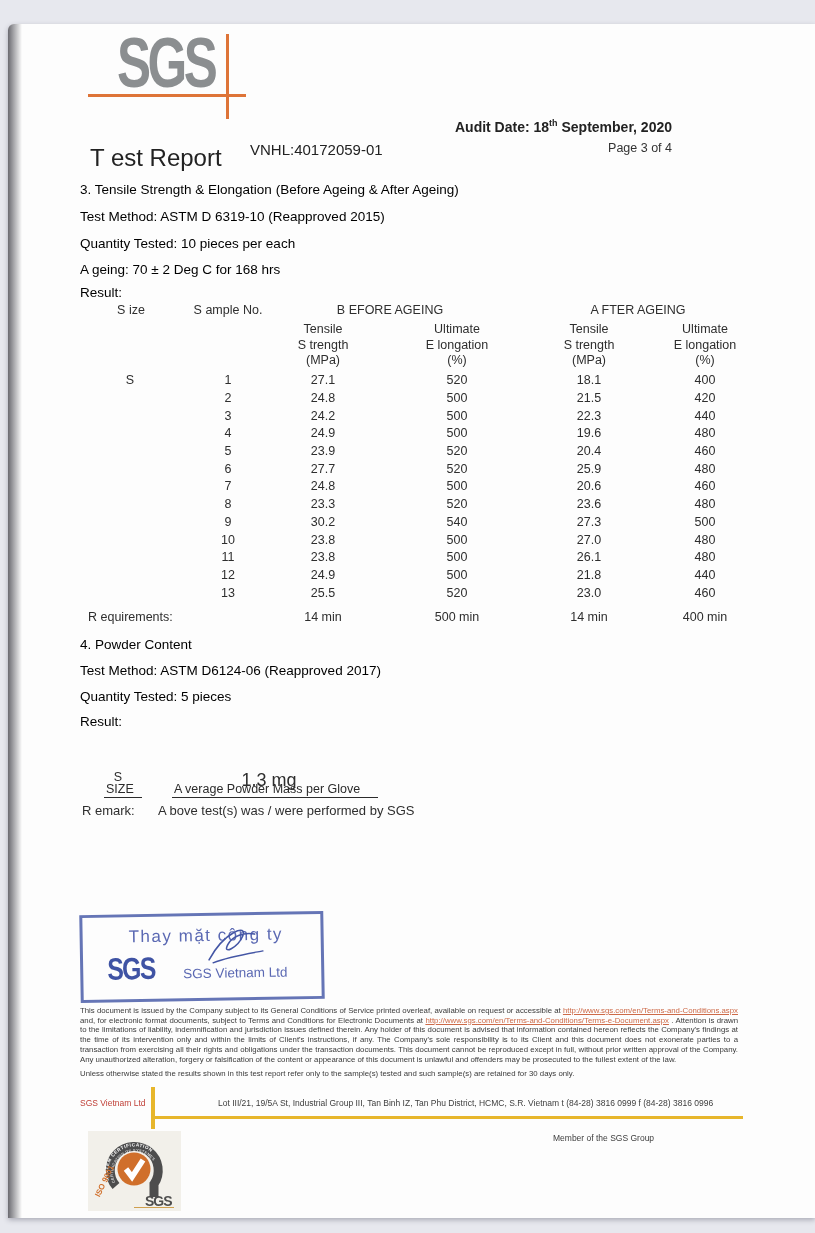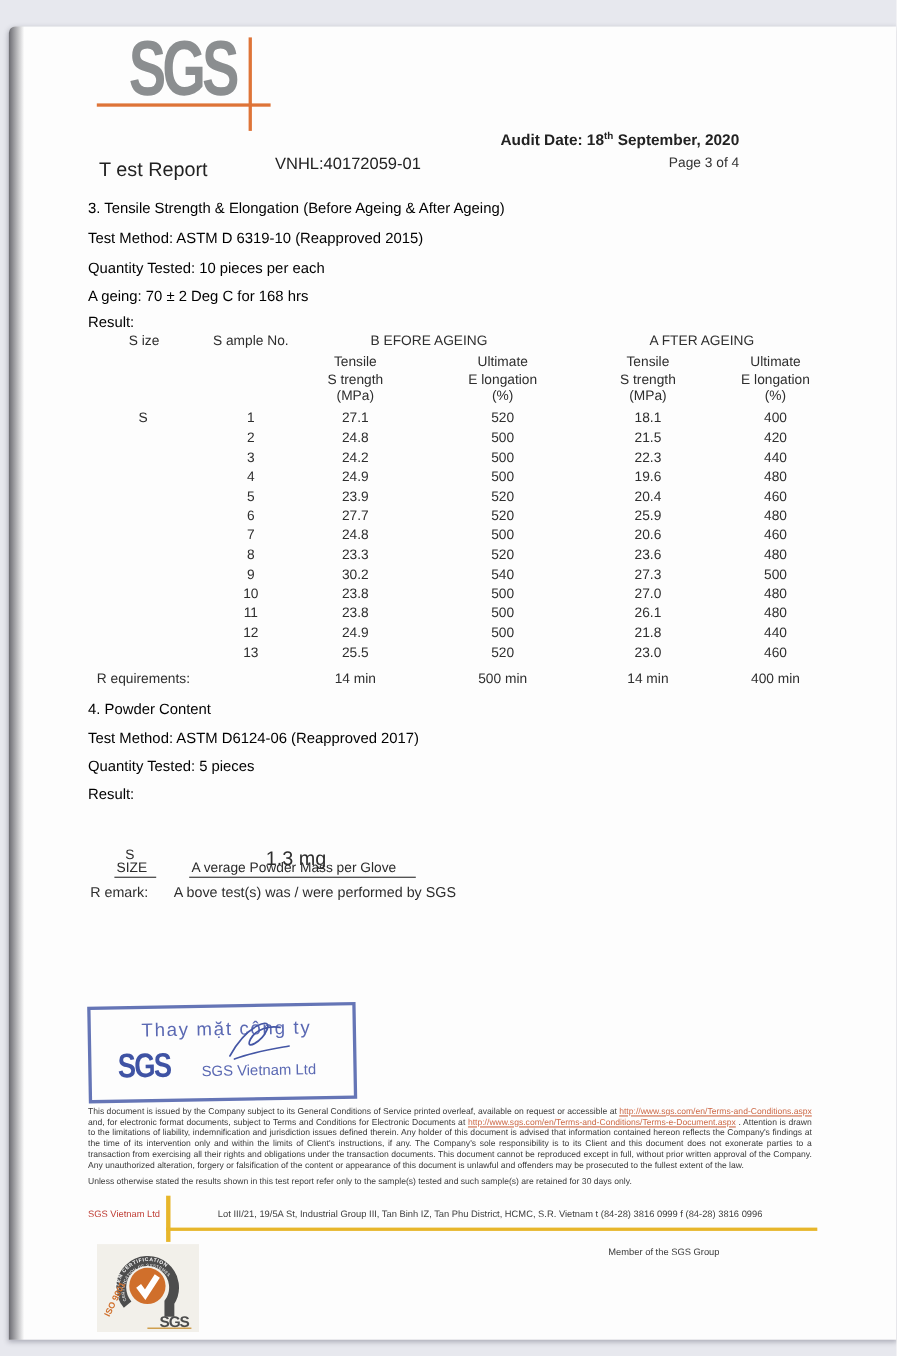--- a/index.html
+++ b/index.html
@@ -10,21 +10,21 @@
   .abs{position:absolute;}
   
   .logo-text{left:117px;top:33px;font-size:71px;font-weight:800;color:#8b8e90;letter-spacing:-5px;line-height:60px;transform:scaleX(.72);transform-origin:0 50%;}
   .logo-hline{left:88px;top:94px;width:158px;height:3px;background:#de7438;}
   .logo-vline{left:226px;top:34px;width:3px;height:85px;background:#de7438;}
   
   .audit-block{left:410px;top:118px;width:262px;text-align:right;}
   .audit-date{font-size:14px;font-weight:bold;color:#222;}
   .audit-date sup{font-size:9px;}
   .page-num{font-size:12.5px;margin-top:6px;color:#333;}
-  .report-title{left:90px;top:144px;font-size:18px;color:#222;}
+  .report-title{left:90px;top:144px;font-size:24px;color:#222;}
   .report-no{left:250px;top:141px;font-size:15px;color:#222;}
   
   .bline{left:80px;font-size:13.5px;color:#000000;}
   
   .tbl{left:80px;top:303px;width:700px;}
   .tgrid{display:grid;grid-template-columns:100px 96px 94px 174px 90px 142px;}
   .tgrid > div{text-align:center;font-size:12.5px;}
   .grp-row{position:relative;height:19px;}
   .grp-row span{position:absolute;display:block;text-align:center;font-size:12.5px;}
   .sub-row > div{line-height:15.5px;text-align:center;}
@@ -40,21 +40,21 @@
   .stamp-co{position:absolute;left:100px;top:50px;font-size:13.5px;color:#5b69b3;}
   .stamp-sig{position:absolute;left:112px;top:8px;}
   
   .legal{left:80px;top:1006px;width:658px;font-size:7.8px;line-height:9.7px;text-align:justify;color:#3a3a3a;}
   .legal .p2{margin-top:5px;text-align:left;}
   .lnk{color:#cd6a48;text-decoration:underline;}
   
   .f-company{left:80px;top:1098px;font-size:8.5px;color:#c04038;}
   .f-vline{left:151px;top:1087px;width:4px;height:42px;background:#e7b62b;}
   .f-hline{left:151px;top:1116px;width:592px;height:3px;background:#e7b62b;}
-  .f-address{left:198px;top:1098px;font-size:8.5px;color:#3d3d3d;}
+  .f-address{left:218px;top:1098px;font-size:8.5px;color:#3d3d3d;}
   .f-member{left:553px;top:1133px;font-size:8.5px;color:#3d3d3d;}
   .iso{left:88px;top:1131px;}
 </style>
 </head>
 <body>
 
 <div class="canvas">
   <div class="page"></div>
   <div class="page-edge"></div>
 

